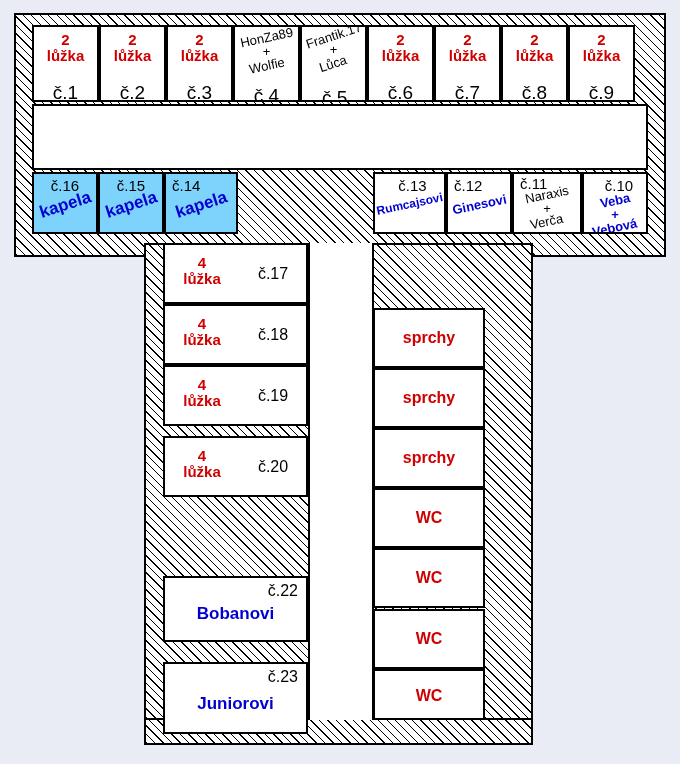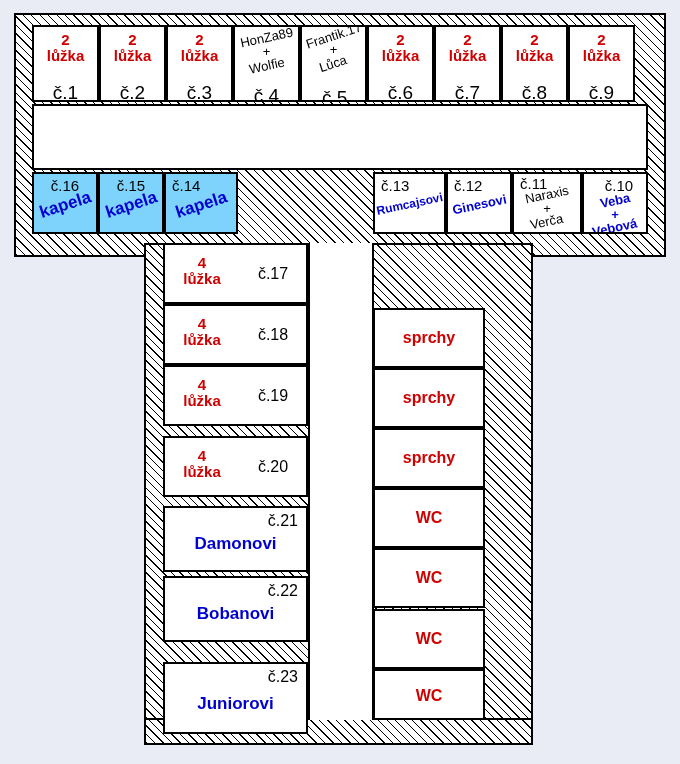--- a/index.html
+++ b/index.html
@@ -290,21 +290,21 @@
   </div>
 
   <div class="room kapela" style="left:164px; width:74px;">
     <div class="num" style="text-align:left; left:6px;">č.14</div>
     <div class="name">
       <span class="rot-strong">kapela</span>
     </div>
   </div>
 
   <div class="room rrow" style="left:373px; width:73px;">
-    <div class="num" style="text-align:left; left:6px;">č.13</div>
+    <div class="num" style="text-align:center; left:6px;">č.13</div>
     <div class="name" style="font-size:12px; top:24px;">
       <span class="rot">Rumcajsovi</span>
     </div>
   </div>
 
   <div class="room rrow" style="left:446px; width:66px;">
     <div class="num" style="text-align:left; left:6px;">č.12</div>
     <div class="name" style="font-size:13px; top:24px;">
       <span class="rot">Ginesovi</span>
     </div>
@@ -349,24 +349,20 @@
     <div class="num">č.19</div>
   </div>
 
   <div class="room bed" style="top:436px;">
     <div class="cap">
       <span>4</span><br><span>lůžka</span>
     </div>
     <div class="num">č.20</div>
   </div>
 
-  <div class="room bed" style="top:506px; height:66px;">
-    <div class="num-top">č.21</div>
-    <div class="fam">Damonovi</div>
-  </div>
 
   <div class="room bed" style="top:576px; height:66px;">
     <div class="num-top">č.22</div>
     <div class="fam">Bobanovi</div>
   </div>
 
   <div class="room bed" style="top:646px; height:72px;margin-top:16px;">
     <div class="num-top">č.23</div>
     <div class="fam" style="top:30px;">Juniorovi</div>
   </div>

